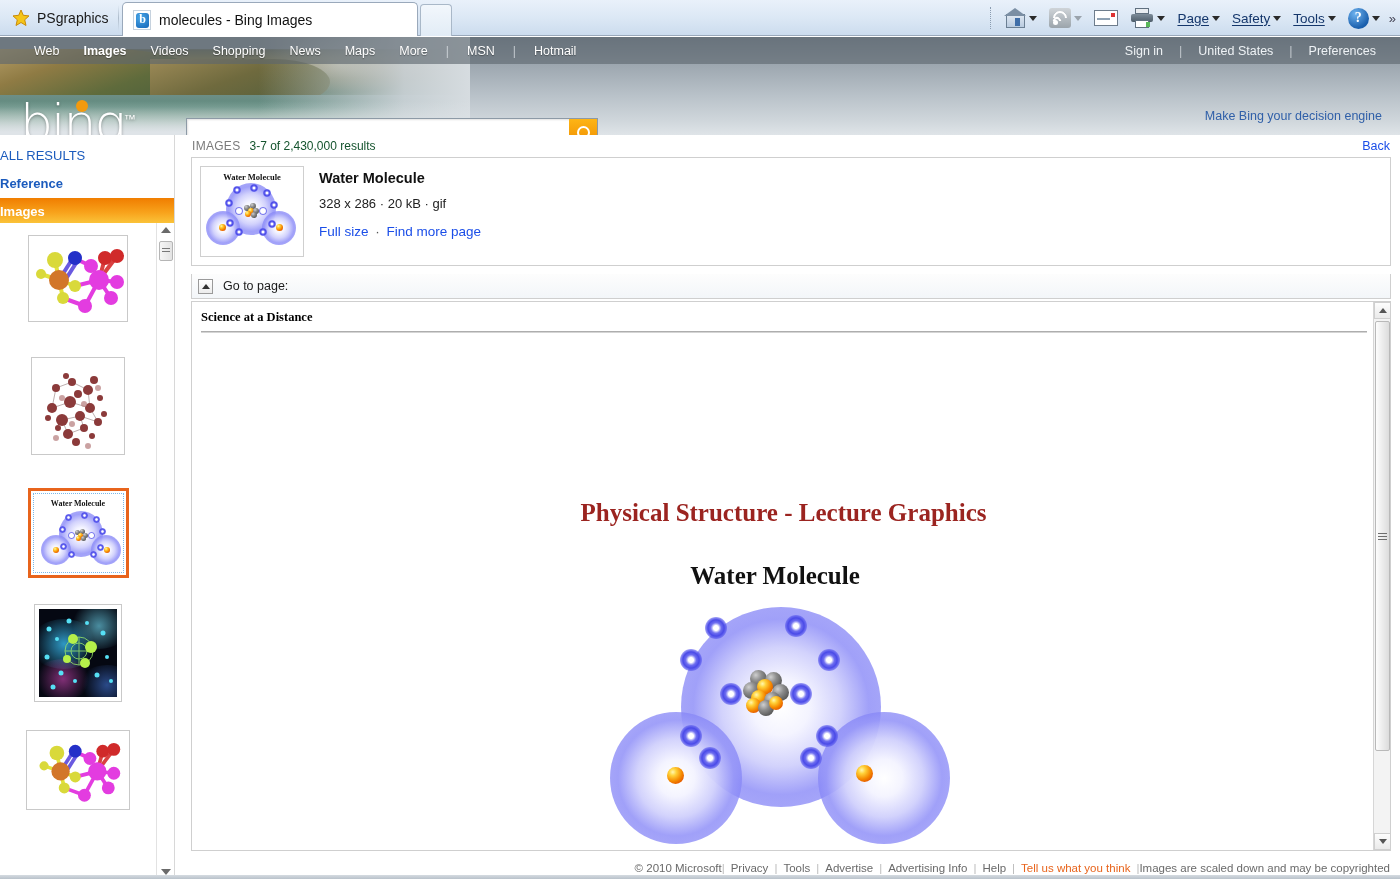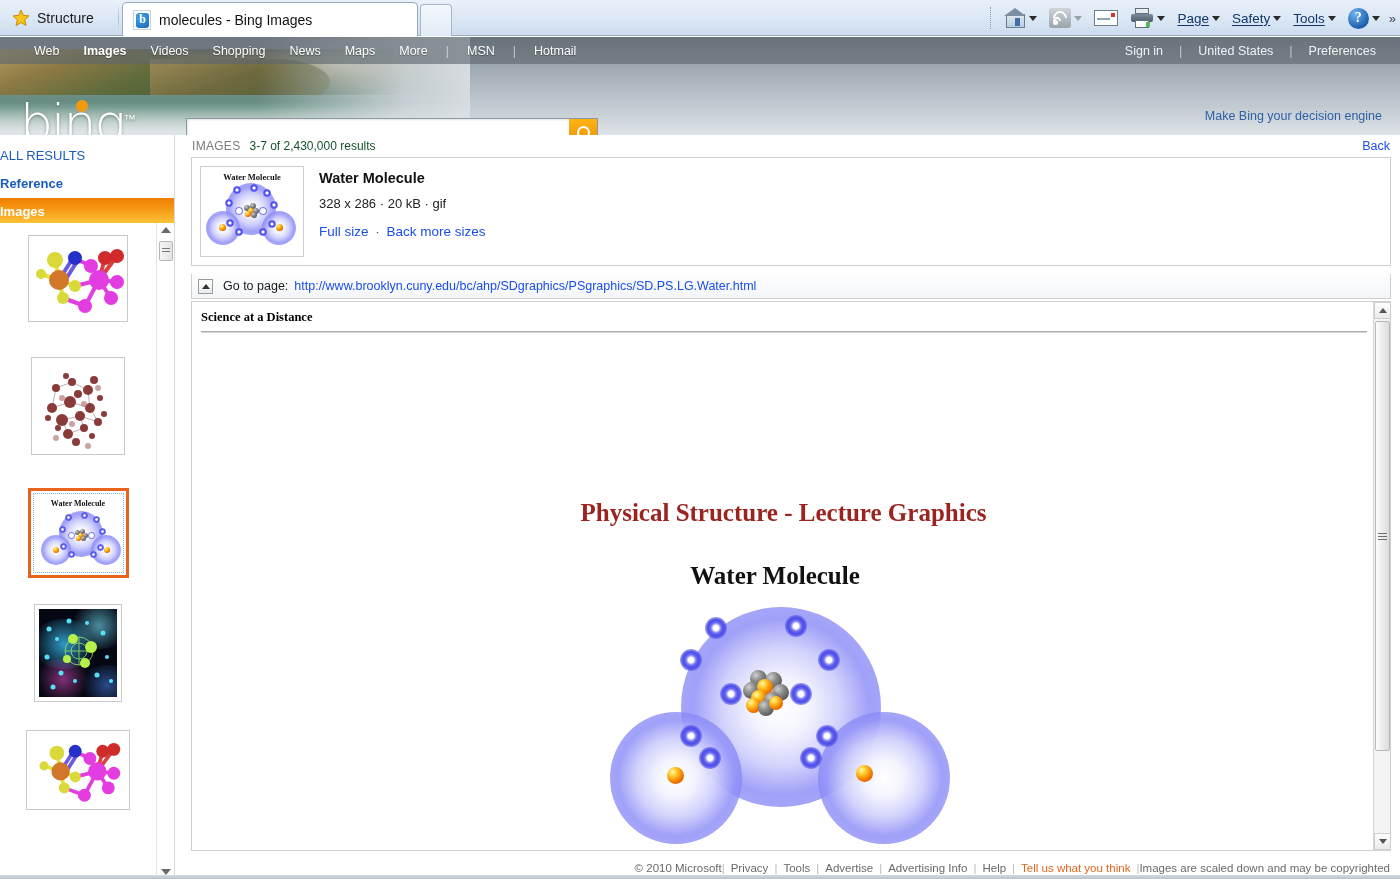--- a/index.html
+++ b/index.html
@@ -414,21 +414,21 @@
 <body>
 
 <div id="browser-chrome">
 
   <div class="favorites-btn">
     <span class="fav-star">
       <svg width="18" height="18" viewBox="0 0 18 18">
         <polygon points="9,1 11.3,6.3 17,6.9 12.7,10.8 14,16.5 9,13.5 4,16.5 5.3,10.8 1,6.9 6.7,6.3" fill="#f5c518" stroke="#c98b0a" stroke-width="1"></polygon>
       </svg>
     </span>
-    <span>Structure</span>
+    <span>PSgraphics</span>
   </div>
   <div class="fav-sep"></div>
 
   <div class="tab">
     <span class="tab-icon">
       <span class="b-letter">b</span>
     </span>
     <span class="tab-label">molecules - Bing Images</span>
   </div>
   <div class="newtab"></div>
@@ -788,31 +788,30 @@
       <div class="proton" style="left:18px;top:57px;width:7px;height:7px;"></div>
       <div class="proton" style="left:75px;top:57px;width:7px;height:7px;"></div>
     </div>
 
     <div id="result-meta">
       <div id="result-title">Water Molecule</div>
       <div id="result-dims">328 x 286 · 20 kB · gif</div>
       <div id="result-links">
         <a>Full size</a>
         <span class="dot">·</span>
-        <a>Back more sizes</a>
+        <a>Find more page</a>
       </div>
     </div>
   </div>
 
   <div id="gotopage">
     <div id="collapse-btn">
         <span class="caret"></span>
       </div>
     <span class="label">Go to page:</span>
-    <a class="url">http://www.brooklyn.cuny.edu/bc/ahp/SDgraphics/PSgraphics/SD.PS.LG.Water.html</a>
   </div>
 
   <div id="page-frame">
 
     <div id="science-title">Science at a Distance</div>
     <div id="science-rule"></div>
 
     <div id="lecture-heading">Physical Structure - Lecture Graphics</div>
     <div id="molecule-heading">Water Molecule</div>
 

